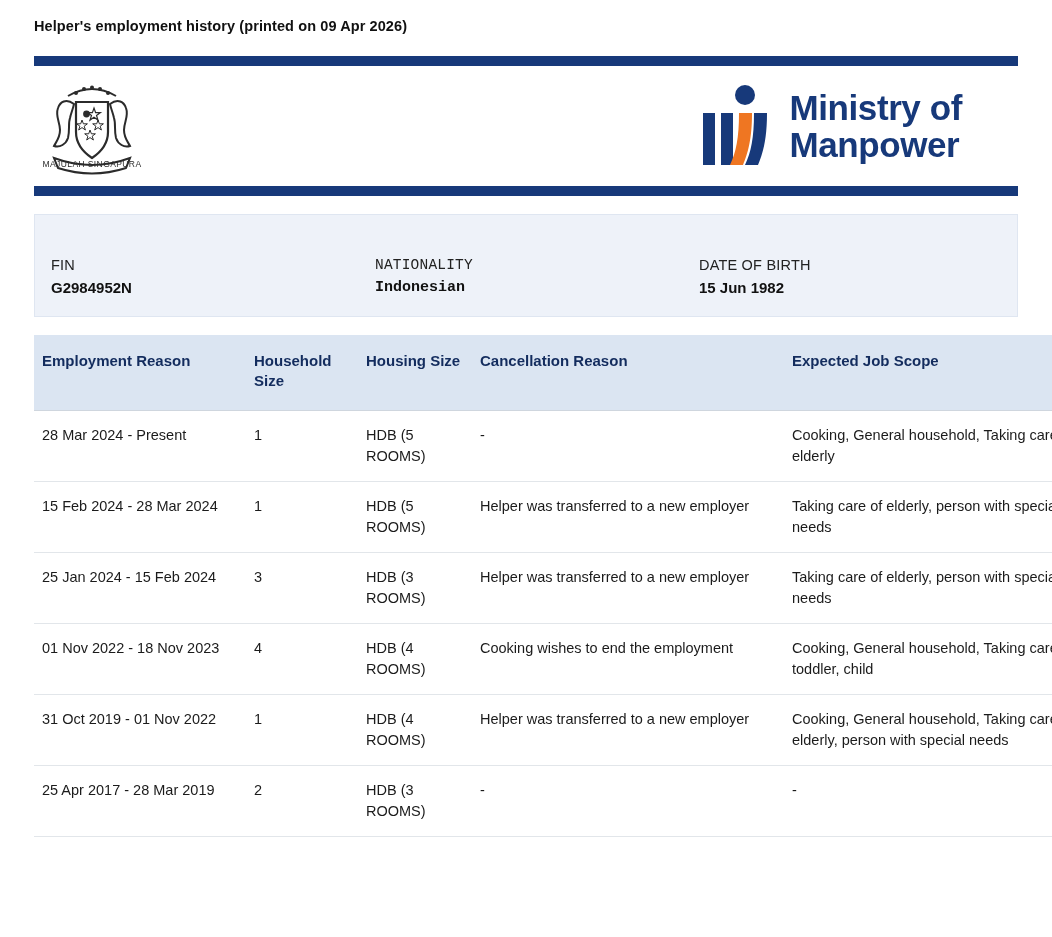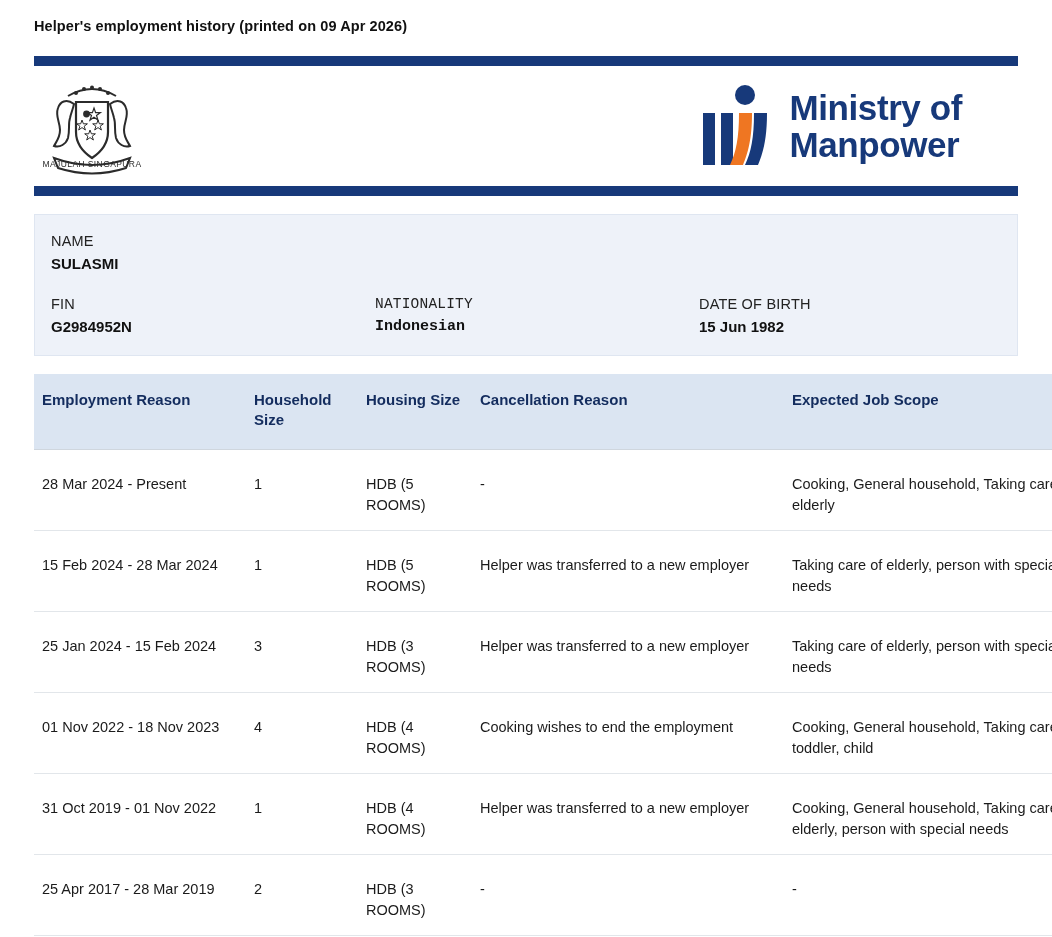--- a/index.html
+++ b/index.html
@@ -117,21 +117,21 @@
     font-size: 15px;
     font-weight: bold;
     color: #132c5e;
     padding: 16px 8px 18px 8px;
     vertical-align: top;
     line-height: 1.35;
   }
   table.history tbody td {
     font-size: 14.5px;
     color: #1b1b1b;
-    padding: 24px 8px 14px 8px;
+    padding: 14px 8px 14px 8px;
     vertical-align: top;
     line-height: 1.45;
     border-bottom: 1px solid #e2e6ea;
   }
   table.history tbody tr:first-child td {
     border-top: 1px solid #cfd6de;
   }
   .c-period { width: 196px; padding-left: 8px; }
   .c-size   { width: 96px; }
   .c-house  { width: 98px; }
@@ -189,26 +189,20 @@
         <div>Ministry of</div>
         <div>Manpower</div>
       </div>
     </div>
 
   </div>
 
   <div class="rule-bottom"></div>
 
   <div class="info-card">
-    <div class="info-row">
-      <div class="info-block col-name">
-        <span class="info-label">NAME</span>
-        <span class="info-value">SULASMI</span>
-      </div>
-    </div>
     <div class="info-row second">
       <div class="info-block col-fin">
         <span class="info-label">FIN</span>
         <span class="info-value">G2984952N</span>
       </div>
       <div class="info-block col-nat">
         <span class="info-label">NATIONALITY</span>
         <span class="info-value">Indonesian</span>
       </div>
       <div class="info-block col-dob">

